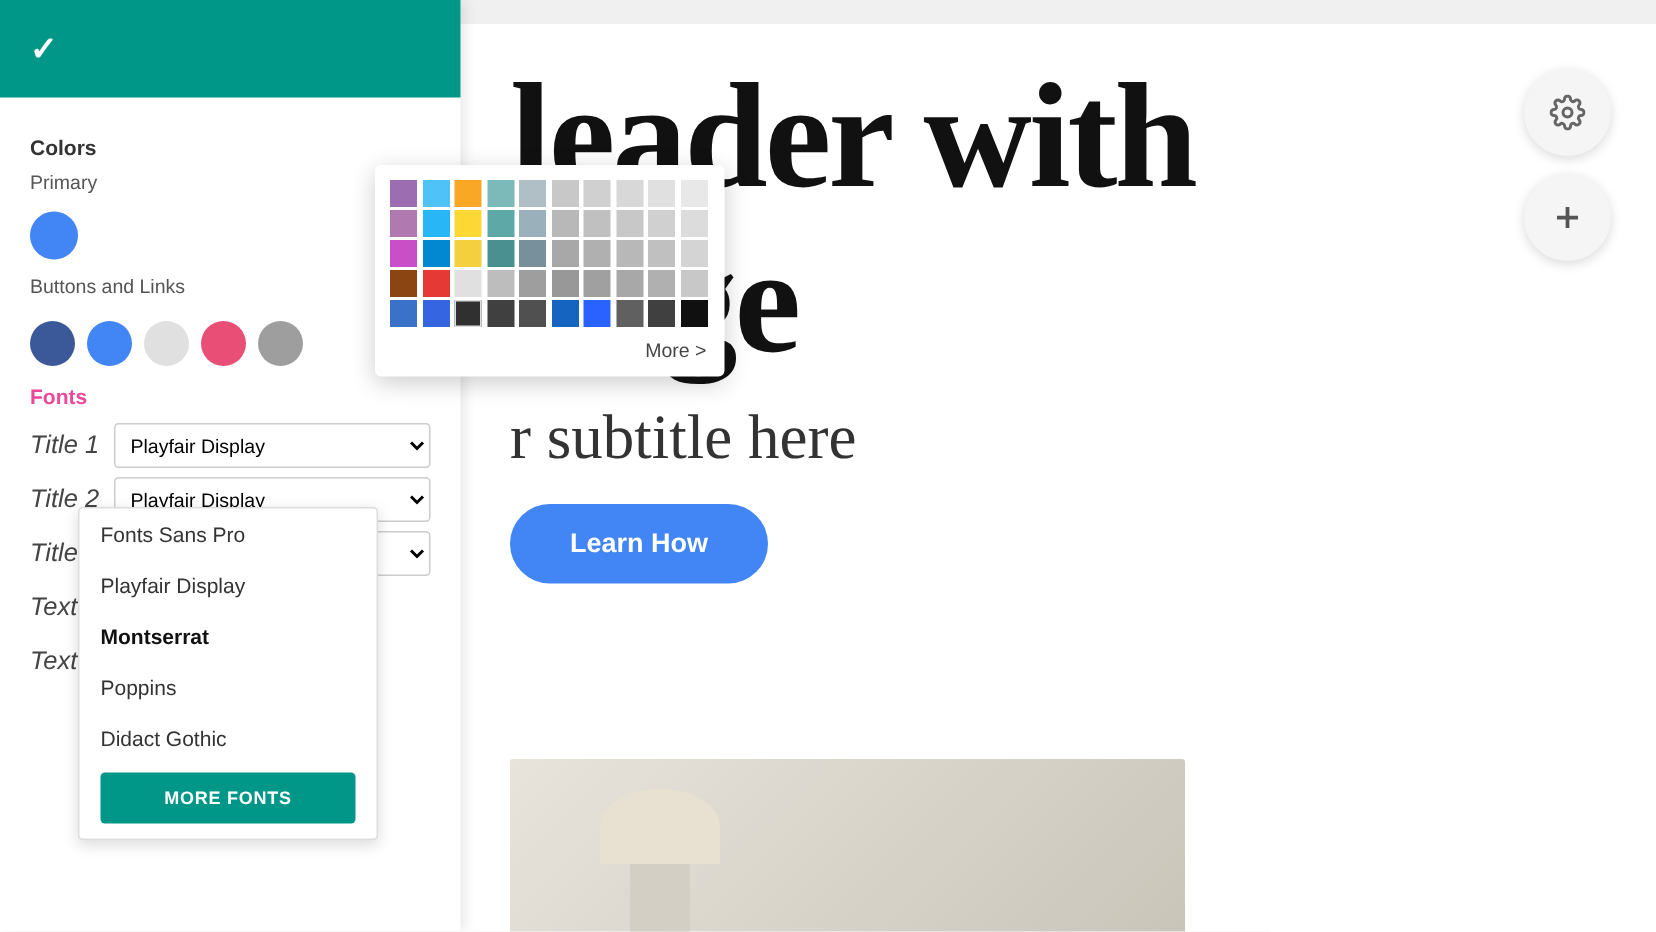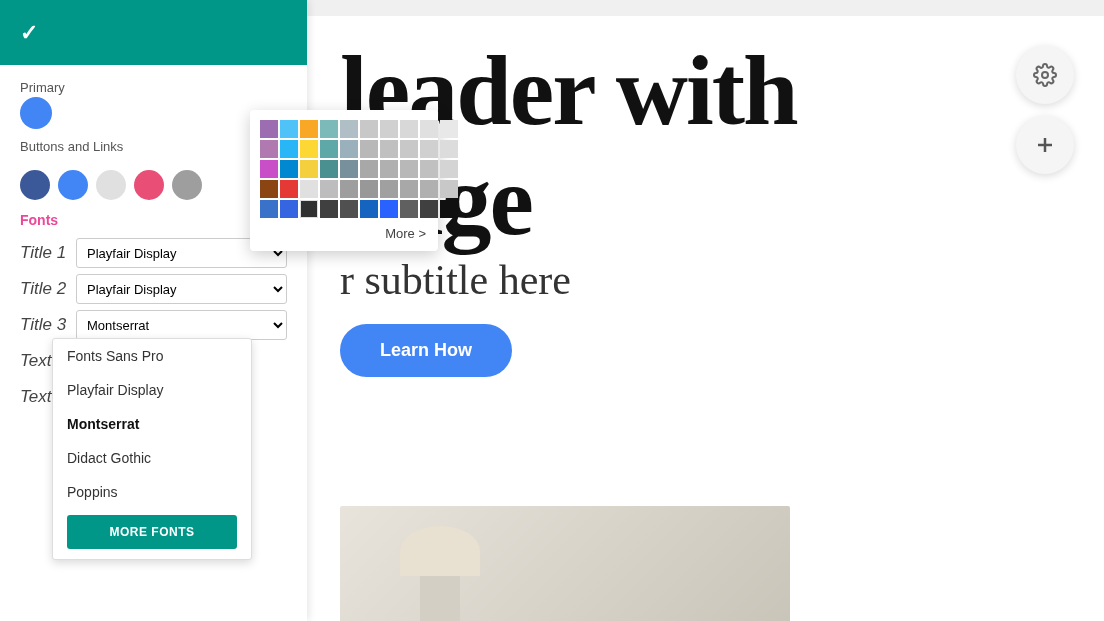--- a/index.html
+++ b/index.html
@@ -26,21 +26,21 @@
       font-weight: 900;
       line-height: 1.1;
       color: #111;
       letter-spacing: -2px;
     }
 
     .hero-subtitle {
       font-size: 42px;
       color: #333;
       font-family: 'Georgia', serif;
-      margin-top: 0;
+      margin-top: 12px;
     }
 
     .learn-how-btn {
       display: inline-block;
       background: #4285f4;
       color: #fff;
       font-size: 18px;
       font-weight: bold;
       padding: 16px 40px;
       border-radius: 30px;
@@ -104,21 +104,21 @@
       font-size: 14px;
       font-weight: bold;
       color: #333;
       margin-bottom: 8px;
       margin-top: 10px;
     }
 
     .primary-label {
       font-size: 13px;
       color: #555;
-      margin-bottom: 2px;
+      margin-bottom: 12px;
     }
 
     .primary-color-dot {
       width: 32px; height: 32px;
       border-radius: 50%;
       background: #4285f4;
       cursor: pointer;
       margin-bottom: 10px;
     }
 
@@ -222,21 +222,21 @@
       border-radius: 3px;
       cursor: pointer;
       text-align: center;
     }
 
     
     .color-picker-popup {
       position: absolute;
       left: 250px;
       top: 110px;
-      width: 188px;
+      width: 233px;
       background: #fff;
       border-radius: 4px;
       box-shadow: 0 4px 16px rgba(0,0,0,0.2);
       z-index: 200;
       padding: 10px;
     }
 
     .color-grid {
       display: grid;
       grid-template-columns: repeat(10, 1fr);
@@ -310,20 +310,21 @@
       <line x1="5" y1="12" x2="19" y2="12"></line>
     </svg>
   </button>
 </div>
 
 <div class="sidebar">
   <div class="sidebar-header">
     <span class="sidebar-header-check">✓</span>
   </div>
   <div class="sidebar-body">
+    <div class="section-label">Colors</div>
     <div class="primary-label">Primary</div>
     <div class="primary-color-dot" style="background: #4285f4;"></div>
 
     <div class="buttons-links-label">Buttons and  Links</div>
     <div class="color-swatches">
       <div class="swatch" style="background:#3b5998;"></div>
       <div class="swatch" style="background:#4285f4;"></div>
       <div class="swatch" style="background:#e0e0e0;"></div>
       <div class="swatch" style="background:#e94e77;"></div>
       <div class="swatch" style="background:#9e9e9e;"></div>
@@ -362,22 +363,22 @@
       <span class="font-row-label">Text</span>
       <input class="font-size-input" type="text" value="0.8" style="">
     </div>
   </div>
 </div>
 
 <div class="dropdown-menu">
   <div class="dropdown-item">Fonts Sans Pro</div>
   <div class="dropdown-item">Playfair Display</div>
   <div class="dropdown-item active">Montserrat</div>
+  <div class="dropdown-item">Poppins</div>
   <div class="dropdown-item">Didact Gothic</div>
-  <div class="dropdown-item">Poppins</div>
   <button class="more-fonts-btn">MORE FONTS</button>
 </div>
 
 <div class="color-picker-popup">
   <div class="color-grid">
 
     <div class="color-cell" style="background:#9c6db0;"></div>
     <div class="color-cell" style="background:#4fc3f7;"></div>
     <div class="color-cell" style="background:#f9a825;"></div>
     <div class="color-cell" style="background:#7cb9b9;"></div>

